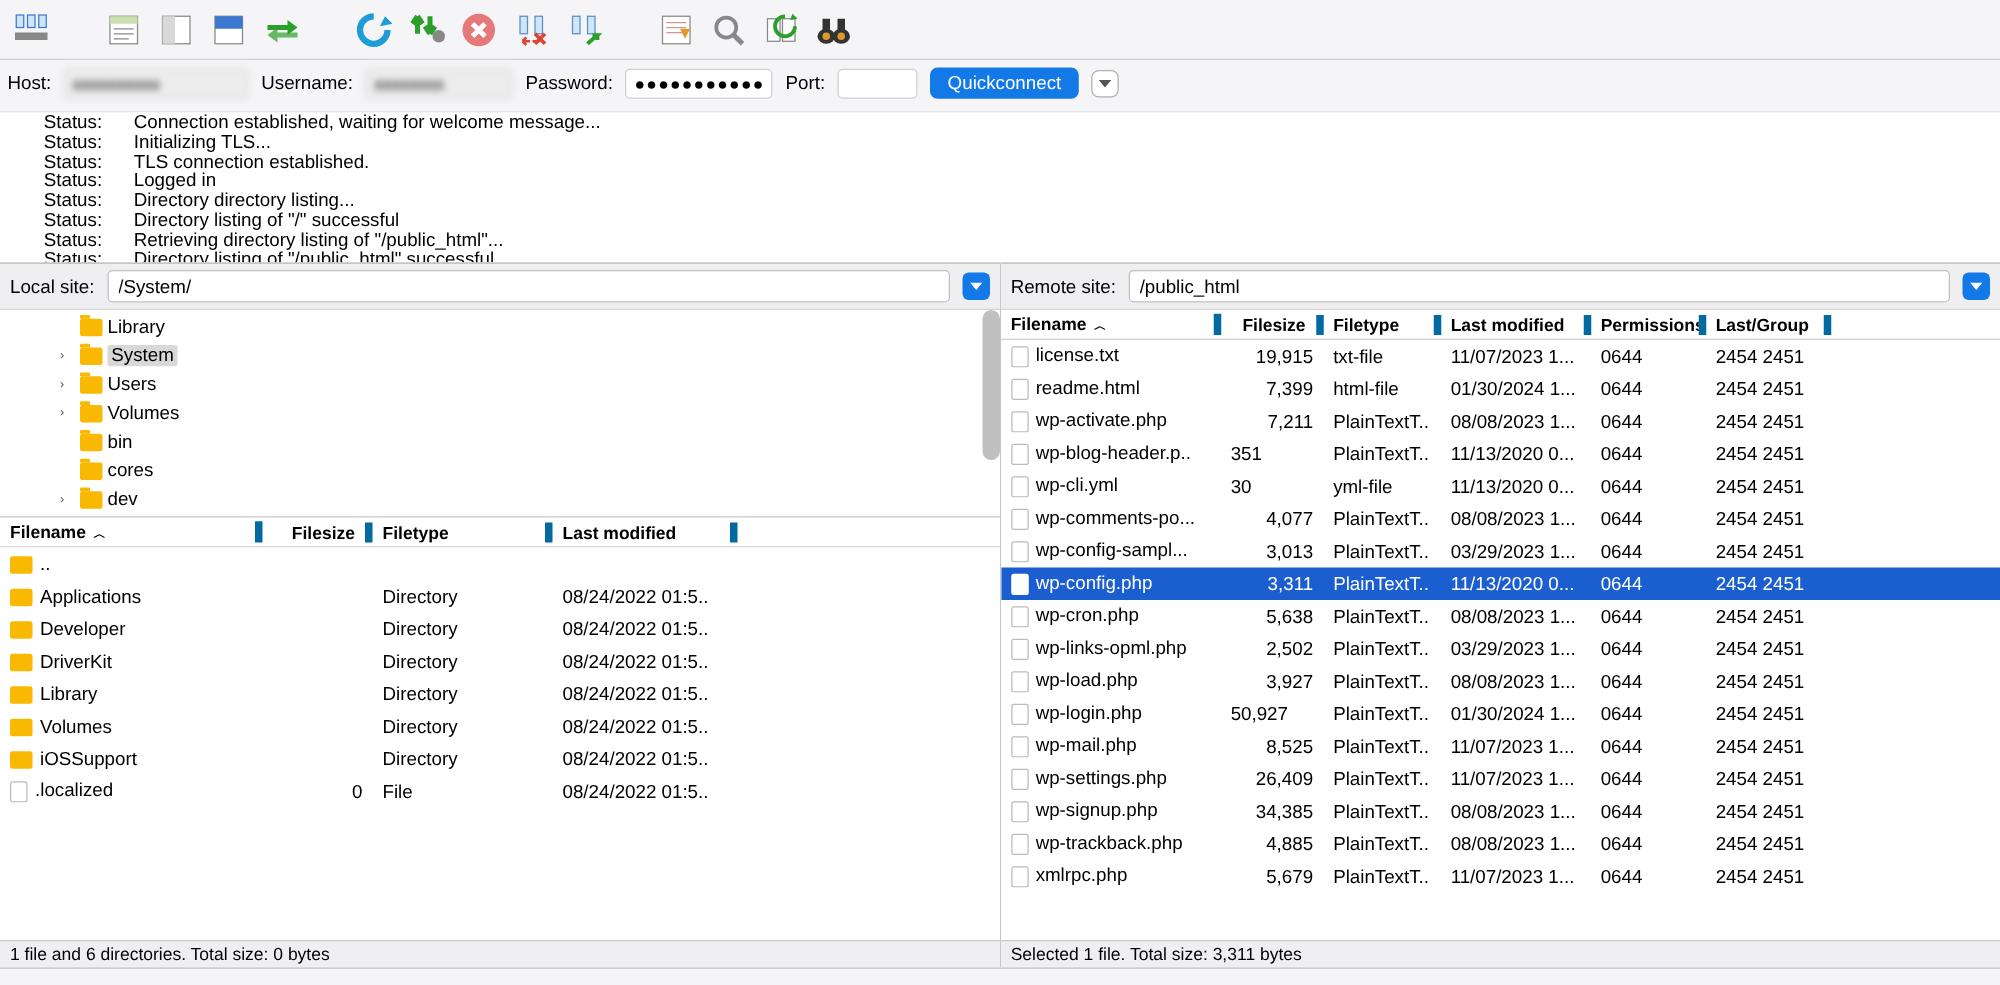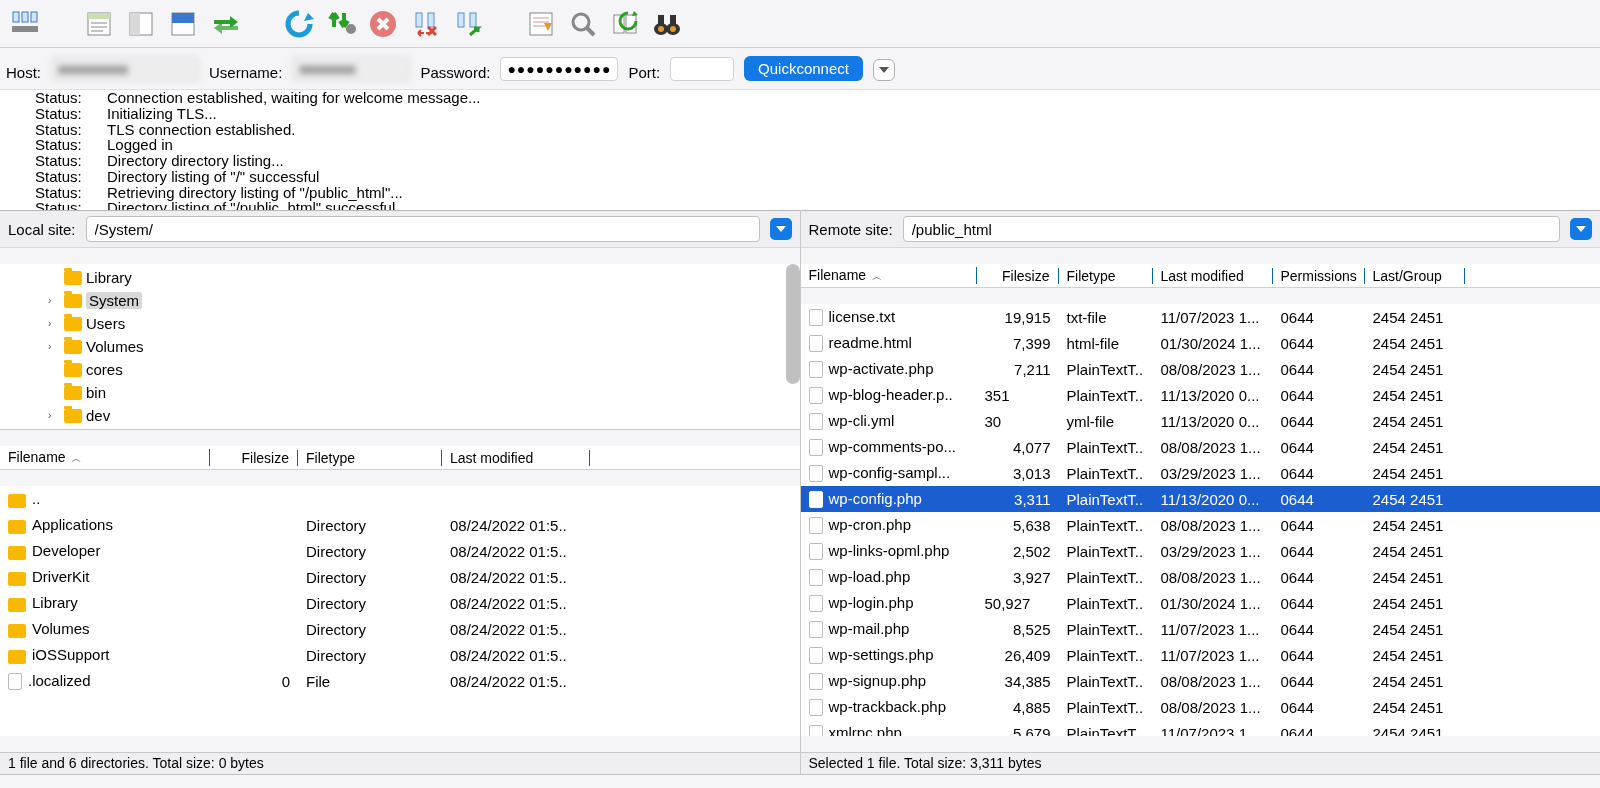--- a/index.html
+++ b/index.html
@@ -1,47 +1,47 @@
 <!DOCTYPE html>
 <html><head>
 <meta charset="utf-8">
 <style>
   * { box-sizing: border-box; margin: 0; padding: 0; }
   body { font-family: -apple-system, "Helvetica Neue", Arial, sans-serif; font-size: 14px; background: #f5f4f6; color: #000; width: 1600px; height: 788px; overflow: hidden; display: flex; flex-direction: column; }
   .toolbar { display: flex; gap: 8px; padding: 6px 8px; height: 48px; align-items: center; border-bottom: 1px solid #d0d0d0; }
   .tb { width: 34px; height: 34px; display: flex; align-items: center; justify-content: center; }
   .tb-sep { width: 24px; }
-  .quickconnect-row { display: flex; align-items: flex-end; gap: 10px; padding: 4px 6px 8px 6px; height: 42px; border-bottom: 1px solid #e0e0e0; }
+  .quickconnect-row { display: flex; align-items: center; gap: 10px; padding: 4px 6px 8px 6px; height: 42px; border-bottom: 1px solid #e0e0e0; }
   .qc-label { font-size: 15px; }
   .qc-field { background: #fff; border: 1px solid #d0d0d0; border-radius: 4px; height: 24px; padding: 2px 6px; font-size: 14px; }
   .qc-host { width: 148px; filter: blur(3px); background:#ededed; }
   .qc-user { width: 118px; filter: blur(3px); background:#ededed; }
   .qc-pass { width: 118px; letter-spacing: 1px; }
   .qc-port { width: 64px; }
   .qc-btn { background: #1279e6; color: #fff; border: none; border-radius: 6px; padding: 4px 14px; font-size: 15px; font-weight: 500; }
   .qc-dd { width: 22px; height: 22px; border: 1px solid #b0b0b0; border-radius: 6px; background:#fff; display:flex;align-items:center;justify-content:center; }
   .log { height: 120px; overflow: hidden; background: #fff; padding: 0 8px; font-size: 15px; line-height: 1.05; }
   .log-row { display: flex; gap: 22px; margin-left: 27px; }
   .log-lbl { width: 50px; }
   .main { flex: 1; display: flex; gap: 0; min-height: 0; }
-  .panel { flex: 1; display: flex; flex-direction: column; border-right: 1px solid #c8c8c8; min-width: 0; gap: 16px; }
+  .panel { flex: 1; display: flex; flex-direction: column; border-right: 1px solid #c8c8c8; min-width: 0; }
   .panel:last-child { border-right: none; }
   .site-row { display: flex; align-items: center; gap: 10px; padding: 4px 8px; height: 38px; border-top: 1px solid #b8b8b8; border-bottom: 1px solid #d8d8d8; background: #efeef1; }
   .site-lbl { font-size: 15px; }
   .site-inp { flex: 1; background: #fff; border: 1px solid #c0c0c0; border-radius: 4px; height: 26px; padding: 2px 8px; font-size: 15px; }
   .site-dd { width: 22px; height: 22px; background: #1279e6; border-radius: 5px; display:flex;align-items:center;justify-content:center; color:#fff; }
   .tree { height: 166px; overflow: hidden; background: #fff; border-bottom: 1px solid #c8c8c8; padding: 2px 8px; position: relative; }
   .tree-row { display: flex; align-items: center; height: 23px; gap: 4px; font-size: 15px; }
   .tree-expand { width: 12px; color:#555; font-size:10px; }
   .tree-indent { width: 36px; }
   .folder-icon { width: 18px; height: 14px; background: #f9b801; border-radius: 2px; position: relative; }
   .folder-icon::before { content:""; position:absolute; top:-3px; left:0; width:8px; height:3px; background:#f9b801; border-radius:1px 1px 0 0; }
   .tree-row.sel .lbl { background:#d8d8d8; border-radius:2px; padding:0 3px; }
   .listhdr { display: flex; background: #fff; border-bottom: 1px solid #d0d0d0; height: 24px; align-items: center; font-size: 14px; }
-  .hcol { padding: 0 8px; border-right: 1px solid #0369a1; white-space: nowrap; overflow: hidden; }
+  .hcol { padding: 0 8px; border-right: 6px solid #0369a1; white-space: nowrap; overflow: hidden; font-weight: bold; }
   .sortarr { font-size:10px; margin-left:6px; }
   .list { flex: 1; overflow-y: auto; background: #fff; font-size: 15px; }
   .row { display: flex; height: 26px; align-items: center; }
   .row.sel { background: #1b5ecf; color: #fff; }
   .cell { padding: 0 8px; white-space: nowrap; overflow: hidden; text-overflow: ellipsis; }
   .file-icon { width: 14px; height: 17px; background: #fff; border:1px solid #bbb; border-radius: 2px; margin-right:6px; display:inline-block; vertical-align:middle; }
   .row.sel .file-icon { border-color:#fff; }
   .fold-icon { width: 18px; height: 14px; background: #f9b801; border-radius: 2px; margin-right:6px; display:inline-block; vertical-align:middle; }
   .footer { height: 22px; background: #efeef1; border-top: 1px solid #c8c8c8; padding: 2px 8px; font-size: 14px; }
   .bottomstrip { height: 14px; background:#f5f4f6; border-top:1px solid #c0c0c0; }
@@ -247,27 +247,27 @@
         <div class="tree-row">
           <span class="tree-indent"></span>
           <span class="tree-expand">›</span>
           <span class="folder-icon"></span> 
           <span class="lbl">Volumes</span>
         </div>
         <div class="tree-row">
           <span class="tree-indent"></span>
           <span class="tree-expand"></span>
           <span class="folder-icon"></span> 
+          <span class="lbl">bin</span>
+        </div>
+        <div class="tree-row">
+          <span class="tree-indent"></span>
+          <span class="tree-expand"></span>
+          <span class="folder-icon"></span> 
           <span class="lbl">cores</span>
-        </div>
-        <div class="tree-row">
-          <span class="tree-indent"></span>
-          <span class="tree-expand"></span>
-          <span class="folder-icon"></span> 
-          <span class="lbl">bin</span>
         </div>
         <div class="tree-row">
           <span class="tree-indent"></span>
           <span class="tree-expand">›</span>
           <span class="folder-icon"></span> 
           <span class="lbl">dev</span>
         </div>
         <div class="tree-row">
           <span class="tree-indent"></span>
           <span class="tree-expand"></span> 

